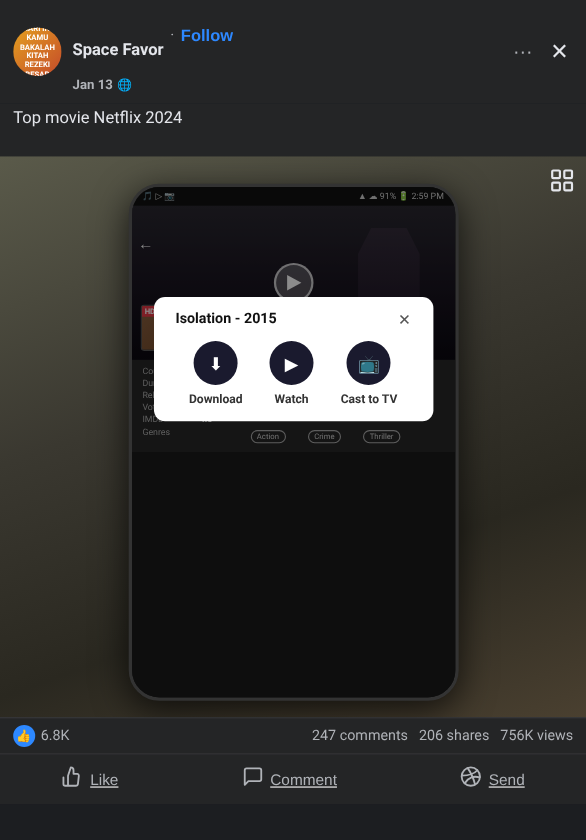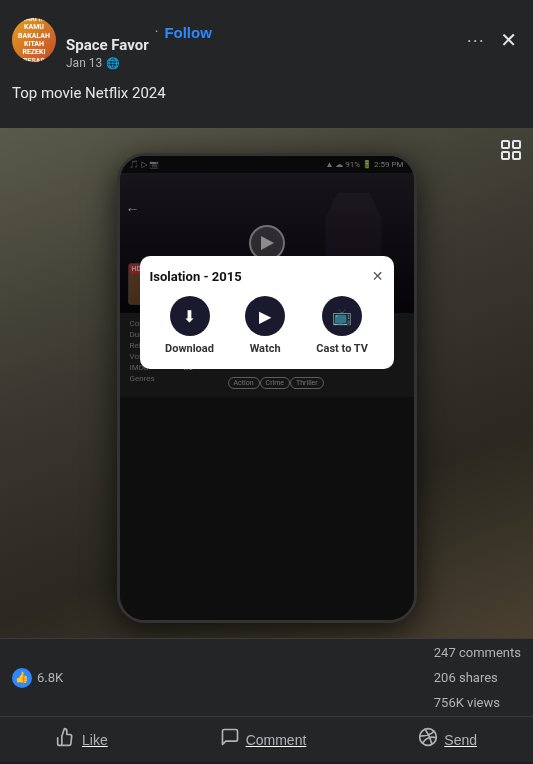--- a/index.html
+++ b/index.html
@@ -69,21 +69,22 @@
       background: none;
       border: none;
       cursor: pointer;
     }
     .post-date {
       font-size: 12px;
       color: #b0b3b8;
       display: flex;
       align-items: center;
       gap: 4px;
-      margin-top: 2px;
+      margin-top: 16px;
+      font-weight: bold;
     }
     .globe-icon {
       font-size: 11px;
     }
     .header-actions {
       display: flex;
       align-items: center;
       gap: 8px;
     }
     .dots-btn, .close-btn {
@@ -239,21 +240,21 @@
       background: rgba(0,0,0,0.45);
       z-index: 10;
     }
     .dialog-box {
       position: absolute;
       top: 100px;
       left: 20px;
       right: 20px;
       background: #fff;
       border-radius: 10px;
-      padding: 12px 10px 14px;
+      padding: 12px 20px 14px;
       z-index: 11;
       color: #111;
     }
     .dialog-header {
       display: flex;
       justify-content: space-between;
       align-items: center;
       margin-bottom: 12px;
     }
     .dialog-title {
@@ -309,21 +310,21 @@
     .detail-key {
       width: 52px;
       color: #aaa;
     }
     .detail-val {
       color: #eee;
       font-weight: 600;
     }
     .genre-row {
       display: flex;
-      gap: 0;
+      gap: 20px;
       margin-top: 3px;
       padding-left: 46px;
     }
     .genre-badge {
       border: 1px solid #aaa;
       border-radius: 10px;
       padding: 1px 5px;
       font-size: 7px;
       color: #ccc;
     }
@@ -365,21 +366,20 @@
       font-size: 11px;
     }
     .like-count {
       font-size: 13px;
       color: #b0b3b8;
     }
     .engagement-stats {
       display: flex;
       gap: 10px;
       margin-left: auto;
-      flex-direction: column;
     }
     .stat-item {
       font-size: 13px;
       color: #b0b3b8;
     }
 
     
     .action-bar {
       background: #242526;
       padding: 2px 0;

